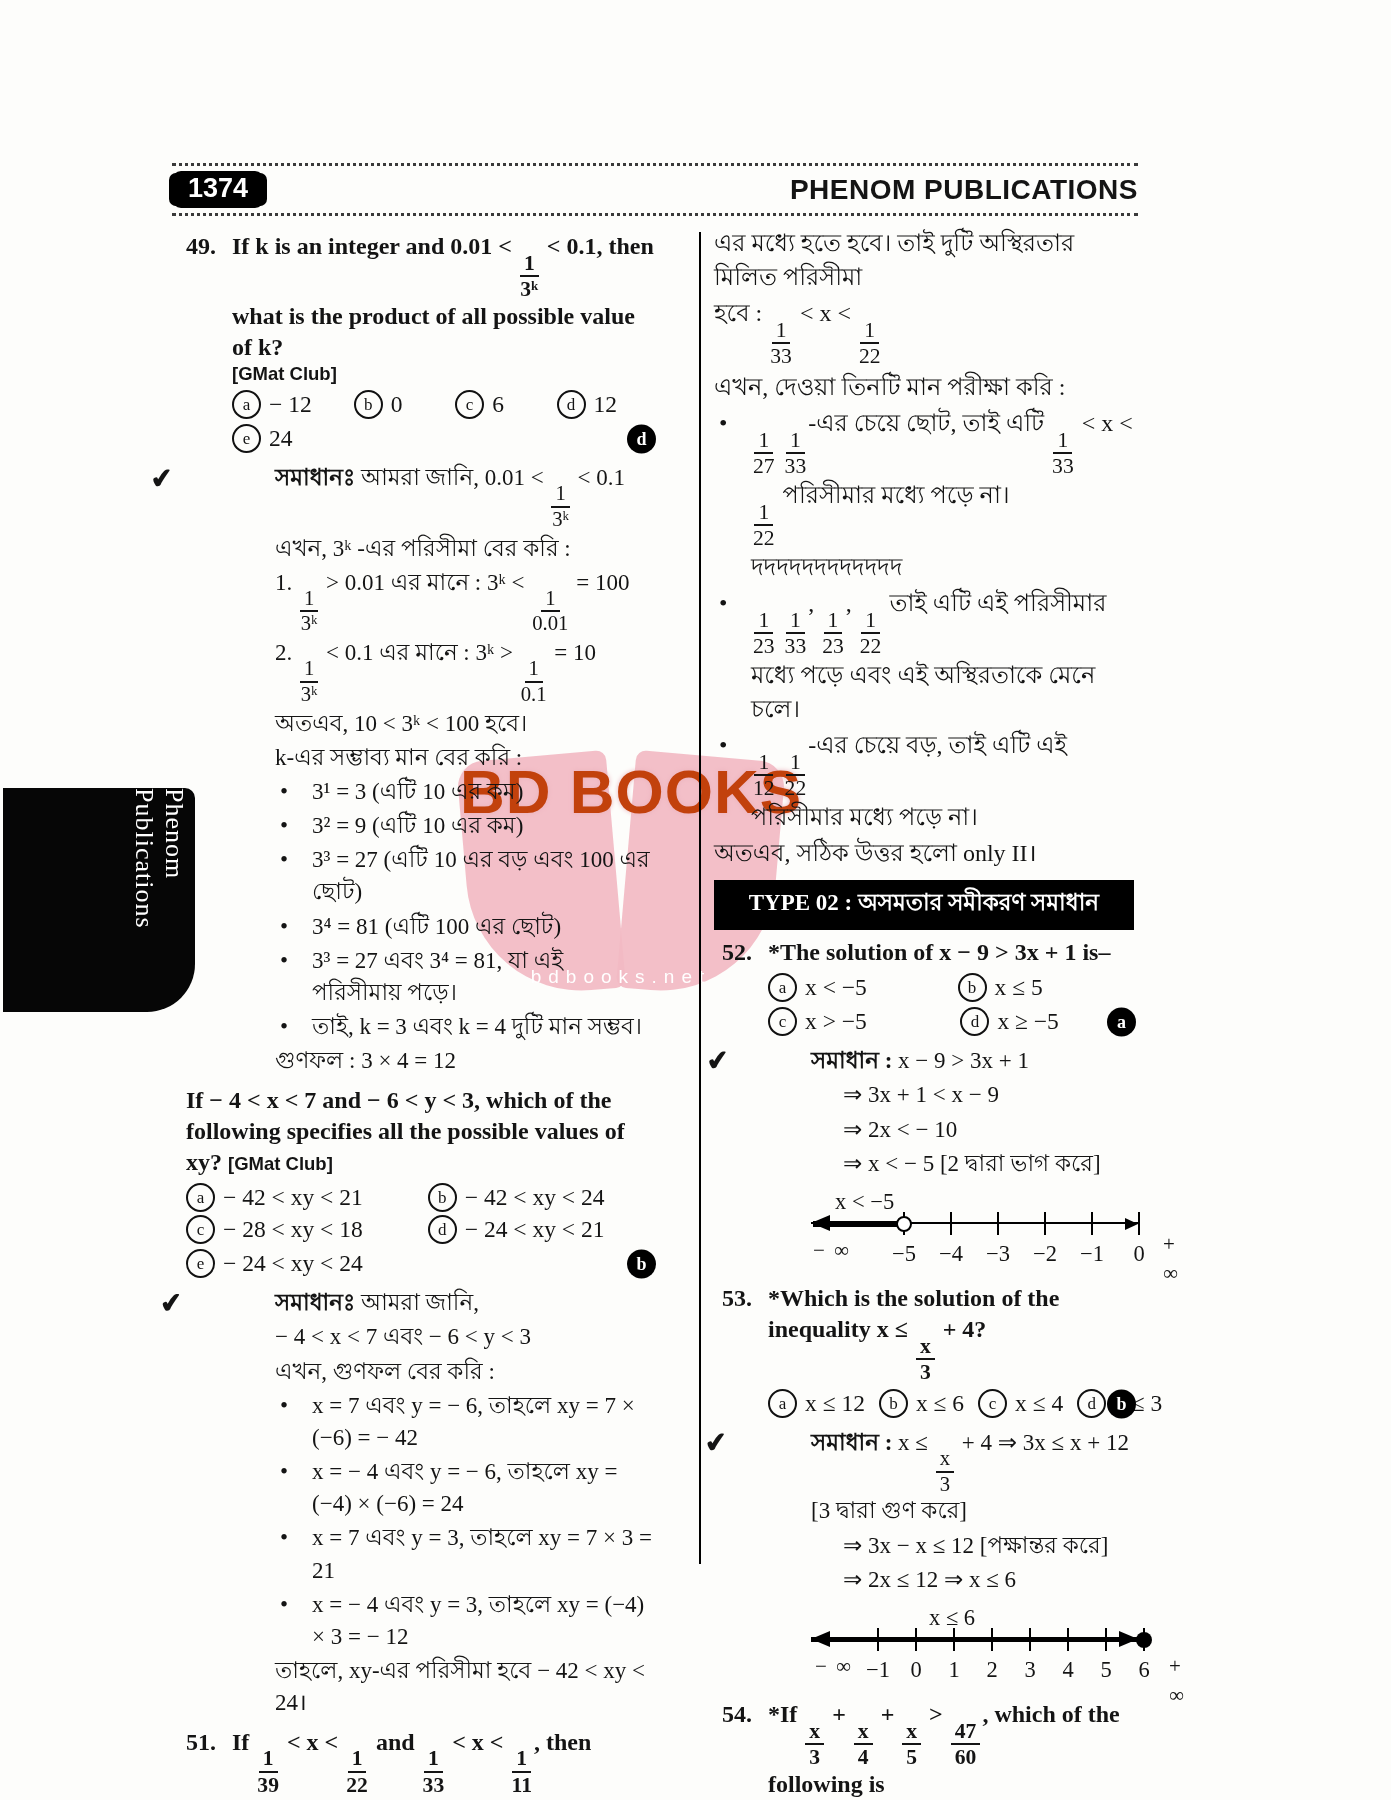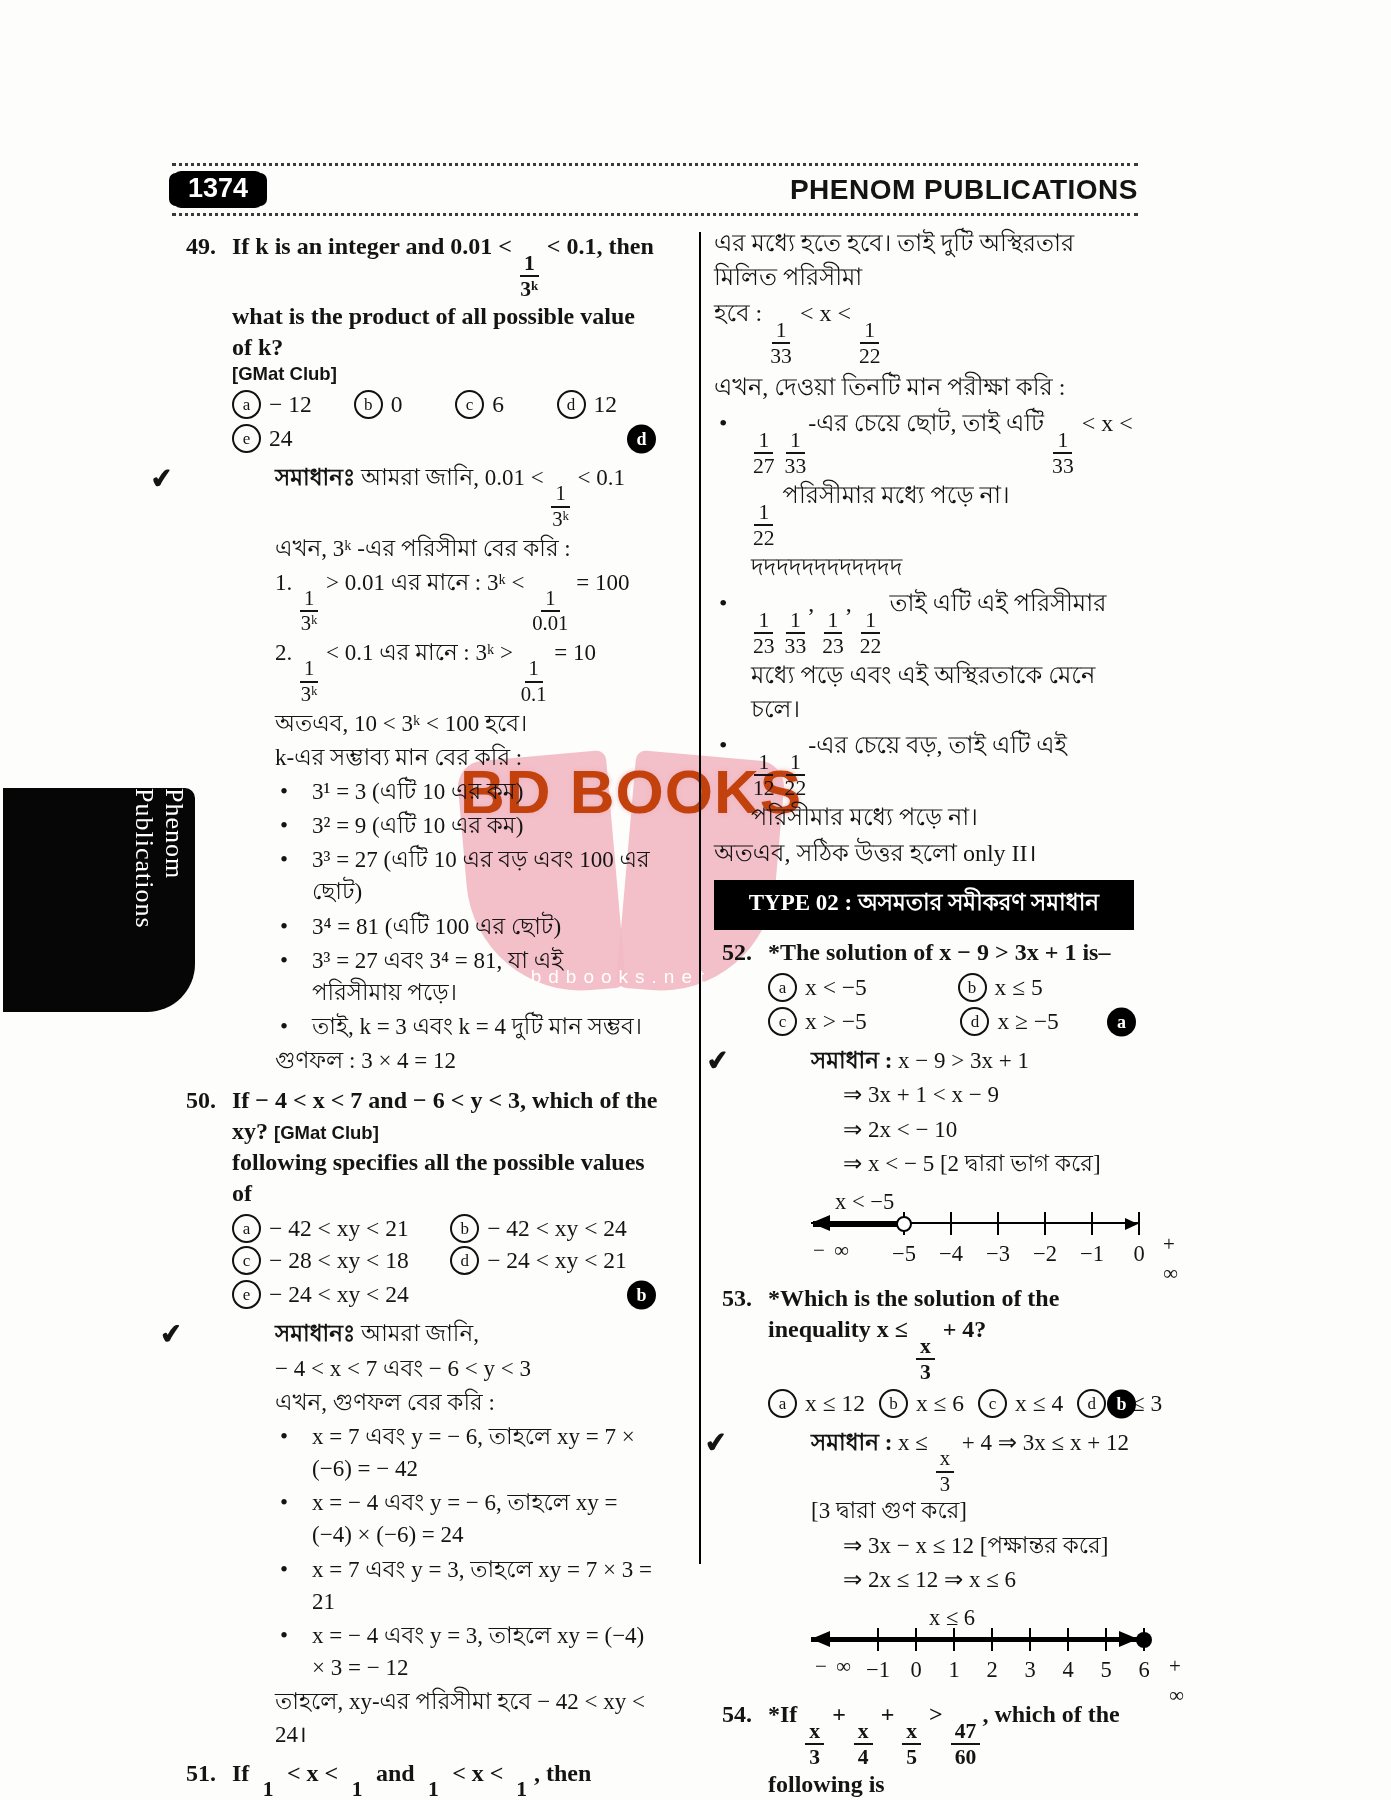--- a/index.html
+++ b/index.html
@@ -192,25 +192,24 @@
         </div>
       <div class="blt">
           <span class="bdot">•</span>
           <span class="btxt">তাই, k = 3 এবং k = 4 দুটি মান সম্ভব।</span>
         </div>
       <div class="sline">গুণফল : 3 × 4 = 12</div>
     </div>
   </div>
 
   <div class="q">
-    <div class="qnum">50.</div>
     <div class="qbody">
       <div class="qtitle">If − 4 &lt; x &lt; 7 and − 6 &lt; y &lt; 3, which of the</div>
+      <div class="qtitle">following specifies all the possible values of</div>
       <div class="qtitle"><span>xy?</span> <span class="qsource">[GMat Club]</span></div>
-      <div class="qtitle">following specifies all the possible values of</div>
       <div class="optgrid2">
         <span class="opt">
             <span class="circ">a</span>
             <span>− 42 &lt; xy &lt; 21</span>
           </span>
         <span class="opt">
             <span class="circ">b</span>
             <span>− 42 &lt; xy &lt; 24</span>
           </span>
         <span class="opt">

